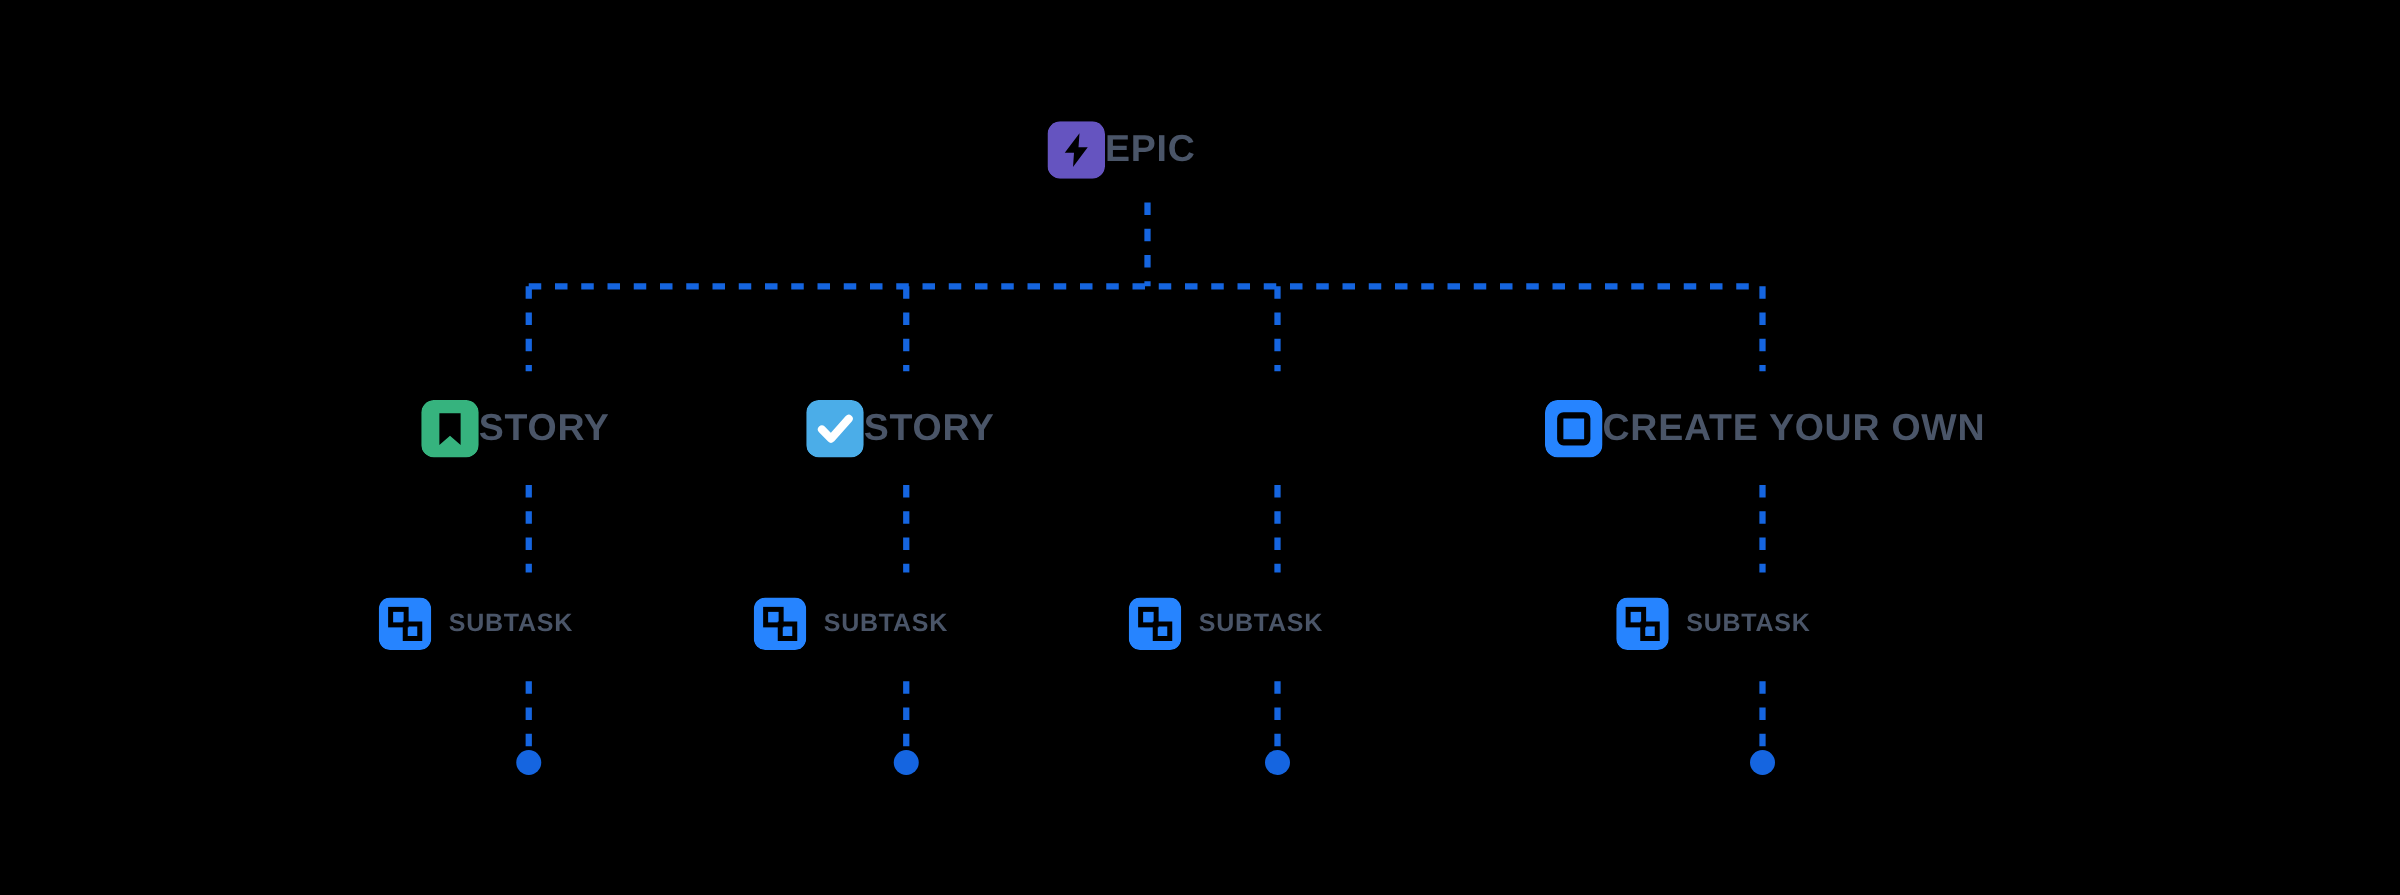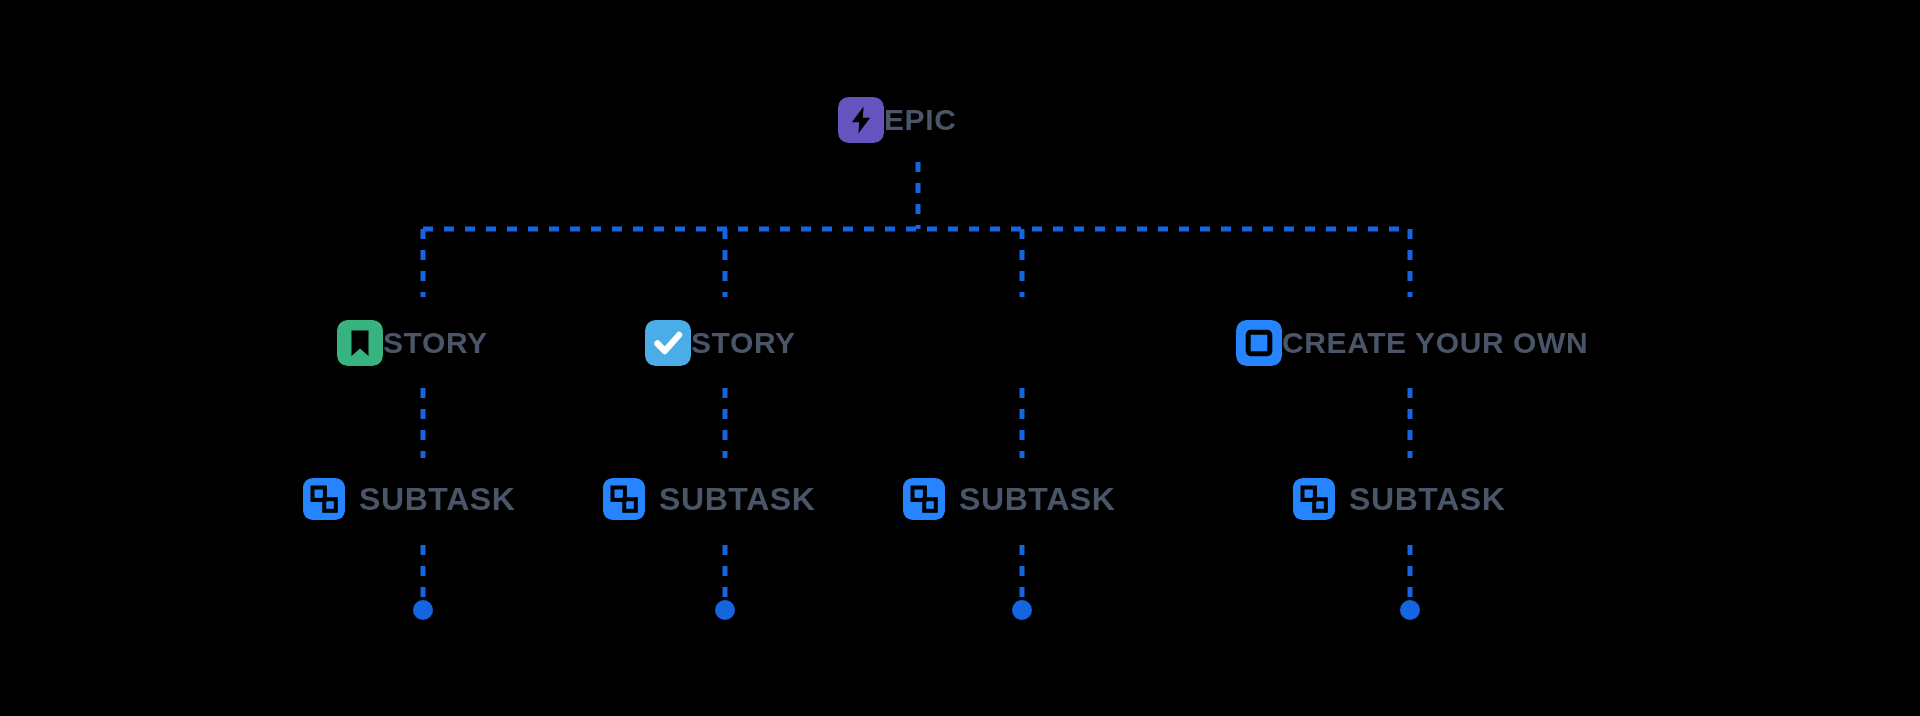--- a/index.html
+++ b/index.html
@@ -41,21 +41,21 @@
   }
   .node-label {
     font-size: 30px;
     font-weight: bold;
     letter-spacing: 0.6px;
     color: #4a5568;
     line-height: 1;
     user-select: none;
   }
   .node-sub .node-icon { width: 42px; height: 42px; border-radius: 9px; }
-  .node-sub .node-label { font-size: 32px; }
+  .node-sub .node-label { font-size: 20px; }
   .node-sub { gap: 14px; }
 </style>
 </head>
 <body>
 
 <div id="diagram">
 
   <svg id="connectors" viewBox="0 0 1920 716" width="1920" height="716" xmlns="http://www.w3.org/2000/svg">
     <g id="connector-group" fill="none" stroke-linecap="butt">
         <line x1="918" y1="162" x2="918" y2="229" stroke="#1565E0" stroke-width="5" stroke-dasharray="10 11"></line>

